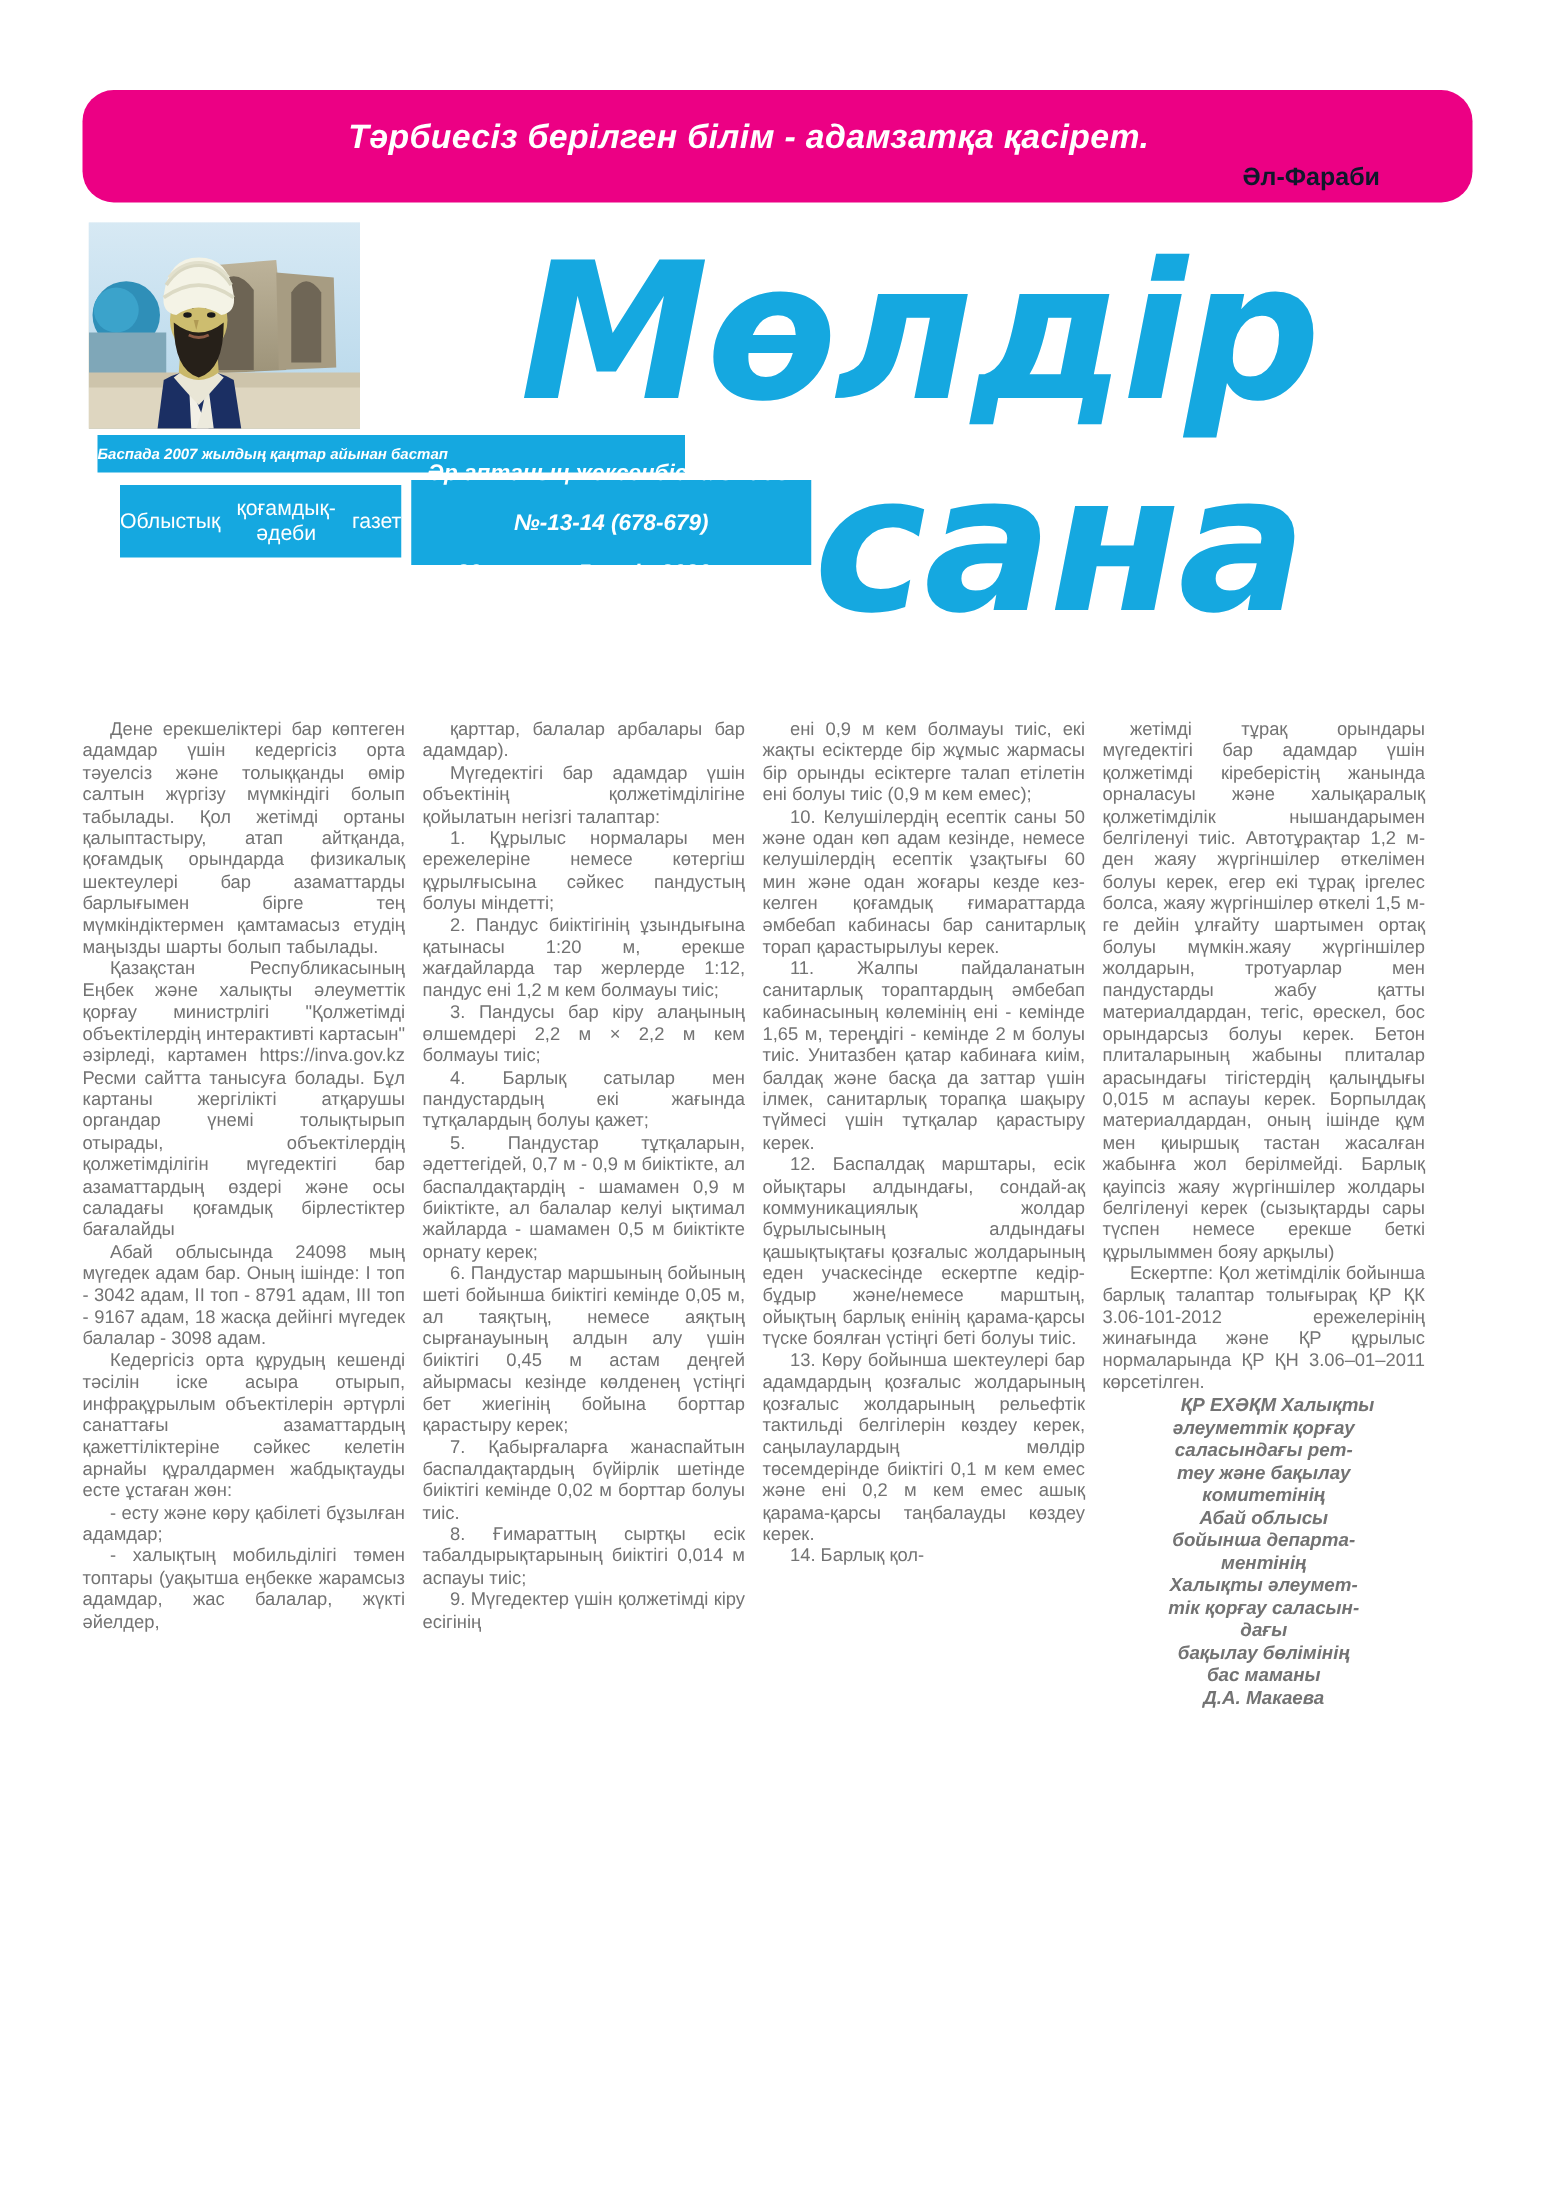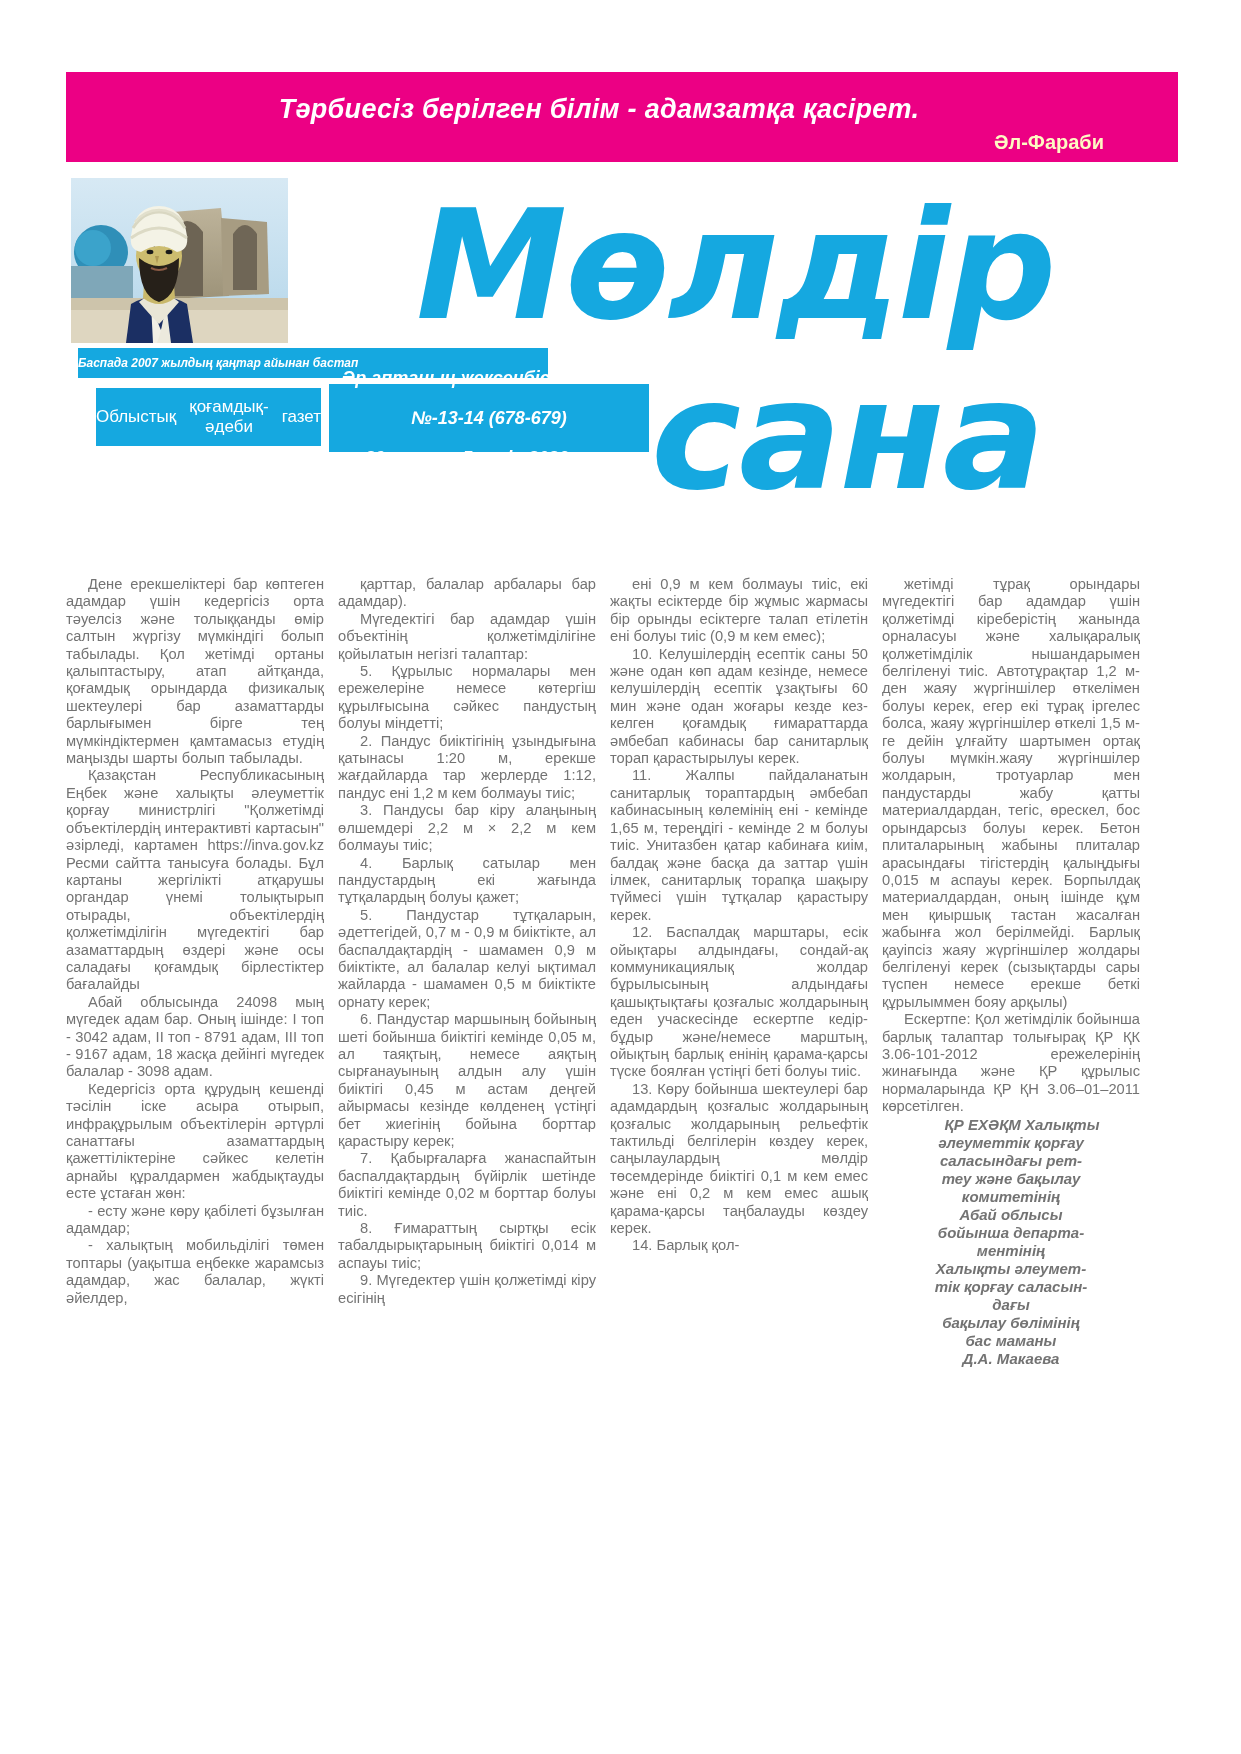--- a/index.html
+++ b/index.html
@@ -8,32 +8,33 @@
     background:#ffffff;
     font-family:"Liberation Sans", sans-serif;
     -webkit-font-smoothing:antialiased;
   }
   .page{position:relative;width:1241px;height:1754px;overflow:hidden;background:#fff;}
 
   
   .quote-banner{
     position:absolute;left:66px;top:72px;width:1112px;height:90px;
     background:#ec0084;
+    border-radius:25px;
   }
   .quote-text{
     position:absolute;left:0;right:46px;top:22px;
     text-align:center;
     color:#ffffff;
     font-style:italic;font-weight:bold;
     font-size:27px;letter-spacing:.3px;
     font-family:"Liberation Sans", sans-serif;
   }
   .quote-author{
     position:absolute;right:74px;top:59px;
-    color:#fef9c3;font-weight:bold;font-size:20px;
+    color:#0f172a;font-weight:bold;font-size:20px;
     font-family:"Liberation Sans", sans-serif;
   }
 
   
   .mast{position:absolute;left:66px;top:170px;width:1112px;height:300px;}
 
   .portrait{
     position:absolute;left:5px;top:8px;width:217px;height:165px;
     overflow:hidden;
     background:linear-gradient(180deg,#cfe4f0 0%,#b9d8ea 38%,#cbc3a8 62%,#d9d2bb 100%);
@@ -198,21 +199,21 @@
         <p>Дене ерекшеліктері бар көптеген адамдар үшін кедергісіз орта тәуелсіз және толыққанды өмір салтын жүргізу мүмкіндігі болып табылады. Қол жетімді ортаны қалыптастыру, атап айтқанда, қоғамдық орындарда физикалық шектеулері бар азаматтарды барлығымен бірге тең мүмкіндіктермен қамтамасыз етудің маңызды шарты болып табылады.</p>
         <p>Қазақстан Республикасының Еңбек және халықты әлеуметтік қорғау министрлігі "Қолжетімді объектілердің интерактивті картасын" әзірледі, картамен https://inva.gov.kz Ресми сайтта танысуға болады. Бұл картаны жергілікті атқарушы органдар үнемі толықтырып отырады, объектілердің қолжетімділігін мүгедектігі бар азаматтардың өздері және осы саладағы қоғамдық бірлестіктер бағалайды</p>
         <p>Абай облысында 24098 мың мүгедек адам бар. Оның ішінде: I топ - 3042 адам, II топ - 8791 адам, III топ - 9167 адам, 18 жасқа дейінгі мүгедек балалар - 3098 адам.</p>
         <p>Кедергісіз орта құрудың кешенді тәсілін іске асыра отырып, инфрақұрылым объектілерін әртүрлі санаттағы азаматтардың қажеттіліктеріне сәйкес келетін арнайы құралдармен жабдықтауды есте ұстаған жөн:</p>
         <p>- есту және көру қабілеті бұзылған адамдар;</p>
         <p>- халықтың мобильділігі төмен топтары (уақытша еңбекке жарамсыз адамдар, жас балалар, жүкті әйелдер,</p>
       </div>
     <div class="col">
         <p>қарттар, балалар арбалары бар адамдар).</p>
         <p>Мүгедектігі бар адамдар үшін объектінің қолжетімділігіне қойылатын негізгі талаптар:</p>
-        <p>5. Құрылыс нормалары мен ережелеріне немесе көтергіш құрылғысына сәйкес пандустың болуы міндетті;</p>
+        <p>1. Құрылыс нормалары мен ережелеріне немесе көтергіш құрылғысына сәйкес пандустың болуы міндетті;</p>
         <p>2. Пандус биіктігінің ұзындығына қатынасы 1:20 м, ерекше жағдайларда тар жерлерде 1:12, пандус ені 1,2 м кем болмауы тиіс;</p>
         <p>3. Пандусы бар кіру алаңының өлшемдері 2,2 м × 2,2 м кем болмауы тиіс;</p>
         <p>4. Барлық сатылар мен пандустардың екі жағында тұтқалардың болуы қажет;</p>
         <p>5. Пандустар тұтқаларын, әдеттегідей, 0,7 м - 0,9 м биіктікте, ал баспалдақтардің - шамамен 0,9 м биіктікте, ал балалар келуі ықтимал жайларда - шамамен 0,5 м биіктікте орнату керек;</p>
         <p>6. Пандустар маршының бойының шеті бойынша биіктігі кемінде 0,05 м, ал таяқтың, немесе аяқтың сырғанауының алдын алу үшін биіктігі 0,45 м астам деңгей айырмасы кезінде көлденең үстіңгі бет жиегінің бойына борттар қарастыру керек;</p>
         <p>7. Қабырғаларға жанаспайтын баспалдақтардың бүйірлік шетінде биіктігі кемінде 0,02 м борттар болуы тиіс.</p>
         <p>8. Ғимараттың сыртқы есік табалдырықтарының биіктігі 0,014 м аспауы тиіс;</p>
         <p>9. Мүгедектер үшін қолжетімді кіру есігінің</p>
       </div>
     <div class="col">

